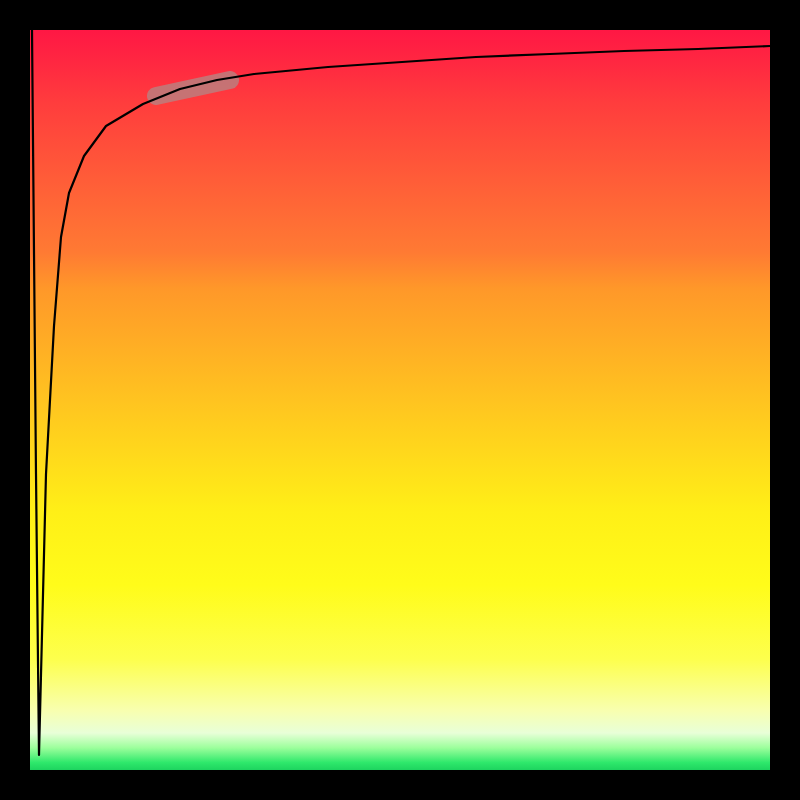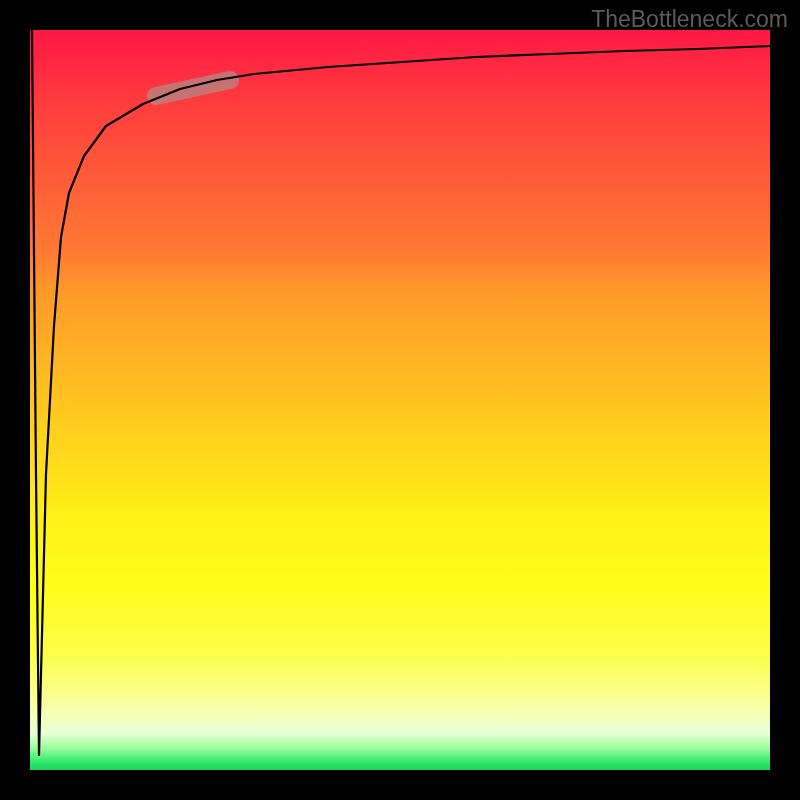--- a/index.html
+++ b/index.html
@@ -104,14 +104,13 @@
              L 224 44
              L 298 37
              L 372 32
              L 446 27
              L 520 24
              L 594 21
              L 668 19
              L 740 16" fill="none" stroke="#000" stroke-width="2.2" stroke-linejoin="round"></path>
   </svg>
 
-  <div class="watermark">TheBottleneck.com</div>
 </div>
 
 </body></html>

